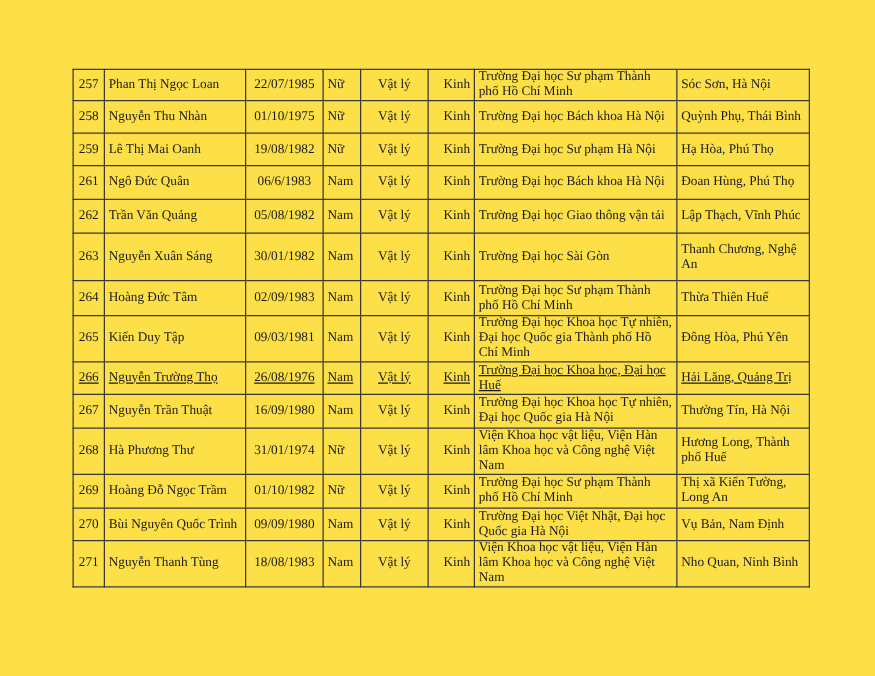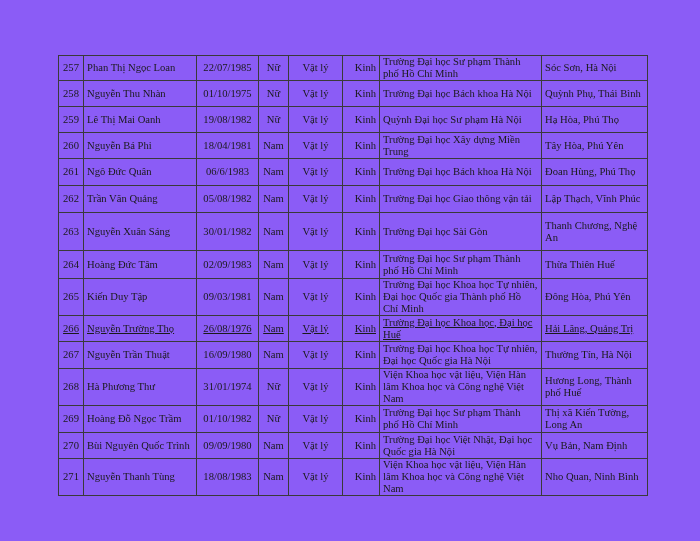--- a/index.html
+++ b/index.html
@@ -12,42 +12,42 @@
       height: 541px;
       position: relative;
       overflow: hidden;
       font-family: "Liberation Serif", "DejaVu Serif", serif;
       color: #1a1a1a;
     }
     .page {
       position: absolute;
       left: 0; top: 0;
       width: 700px; height: 541px;
-      background: #8b5cf6;
+      background: #fde047;
     }
     table.roster {
       position: absolute;
       left: 58px;
       top: 55px;
       border-collapse: collapse;
       table-layout: fixed;
       width: 589px;
       font-size: 10.6px;
       line-height: 12px;
     }
     table.roster td {
       border: 1px solid #3a3a3a;
       padding: 0 3px;
       vertical-align: middle;
       overflow: hidden;
     }
     td.c-stt { text-align: center; padding: 0 1px; }
     td.c-name { text-align: left; }
     td.c-dob { text-align: center; }
-    td.c-sex { text-align: center; padding: 0 1px; }
+    td.c-sex { text-align: left; padding: 0 1px; }
     td.c-sub { text-align: center; }
     td.c-eth { text-align: right; }
     td.c-org { text-align: left; padding: 0 2px; }
     td.c-home { text-align: left; padding: 0 2px; }
     .page-number {
       position: absolute;
       left: 0;
       width: 700px;
       top: 509px;
       text-align: center;
@@ -92,32 +92,22 @@
           <td class="c-org">Trường Đại học Bách khoa Hà Nội</td>
           <td class="c-home">Quỳnh Phụ, Thái Bình</td>
         </tr>
         <tr style="height: 26px;">
           <td class="c-stt">259</td>
           <td class="c-name">Lê Thị Mai Oanh</td>
           <td class="c-dob">19/08/1982</td>
           <td class="c-sex">Nữ</td>
           <td class="c-sub">Vật lý</td>
           <td class="c-eth">Kinh</td>
-          <td class="c-org">Quỳnh Đại học Sư phạm Hà Nội</td>
+          <td class="c-org">Trường Đại học Sư phạm Hà Nội</td>
           <td class="c-home">Hạ Hòa, Phú Thọ</td>
-        </tr>
-        <tr style="height: 26px;">
-          <td class="c-stt">260</td>
-          <td class="c-name">Nguyễn Bá Phi</td>
-          <td class="c-dob">18/04/1981</td>
-          <td class="c-sex">Nam</td>
-          <td class="c-sub">Vật lý</td>
-          <td class="c-eth">Kinh</td>
-          <td class="c-org">Trường Đại học Xây dựng Miền Trung</td>
-          <td class="c-home">Tây Hòa, Phú Yên</td>
         </tr>
         <tr style="height: 27px;">
           <td class="c-stt">261</td>
           <td class="c-name">Ngô Đức Quân</td>
           <td class="c-dob">06/6/1983</td>
           <td class="c-sex">Nam</td>
           <td class="c-sub">Vật lý</td>
           <td class="c-eth">Kinh</td>
           <td class="c-org">Trường Đại học Bách khoa Hà Nội</td>
           <td class="c-home">Đoan Hùng, Phú Thọ</td>

